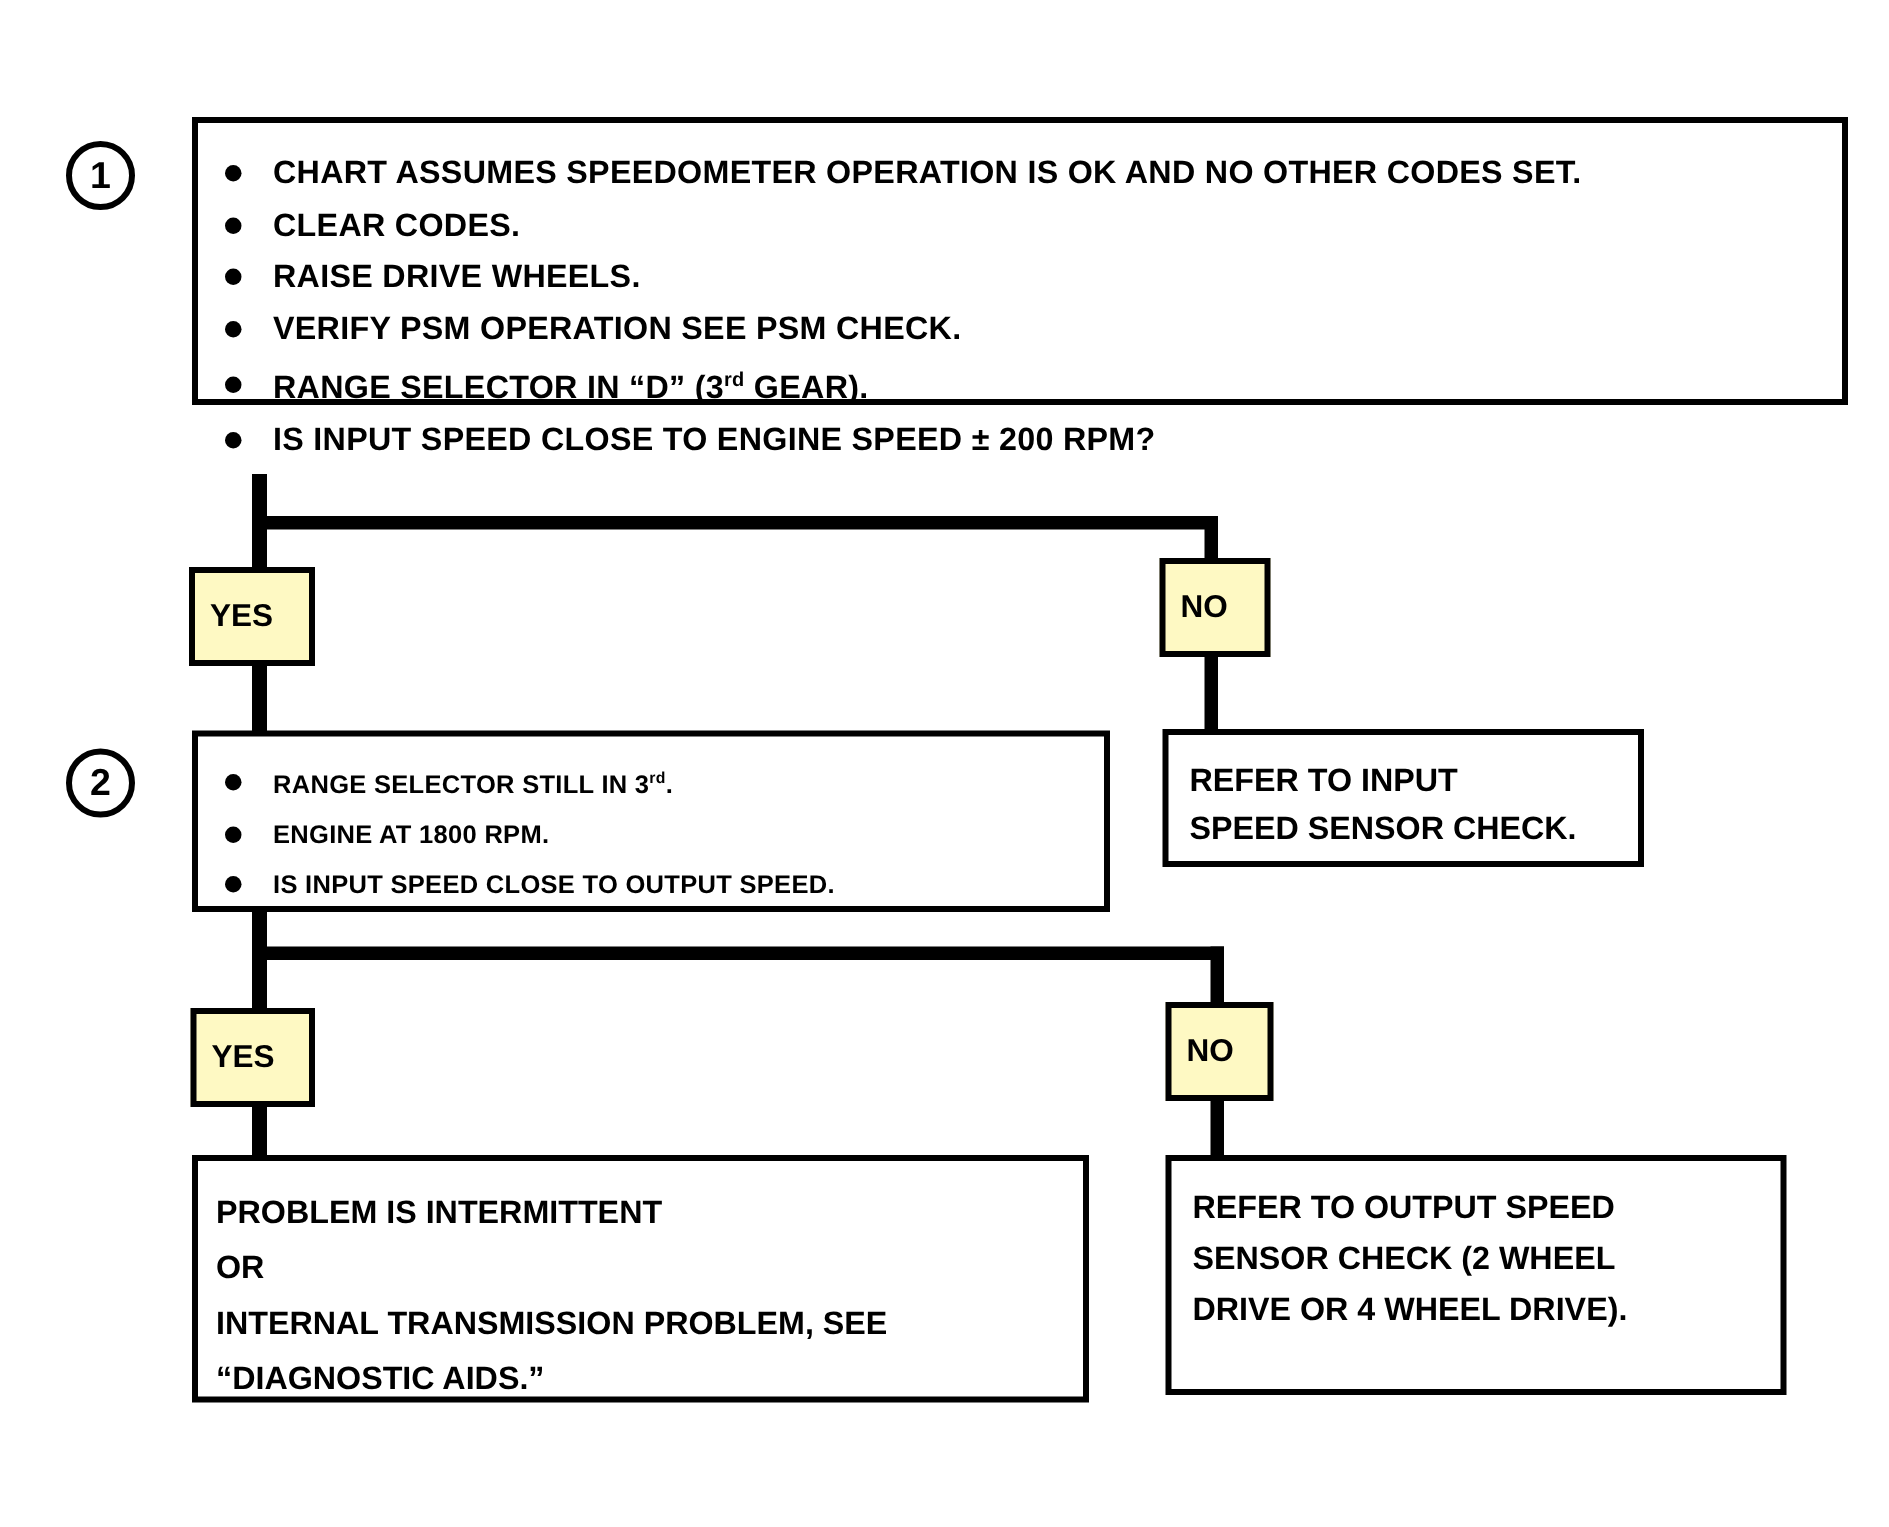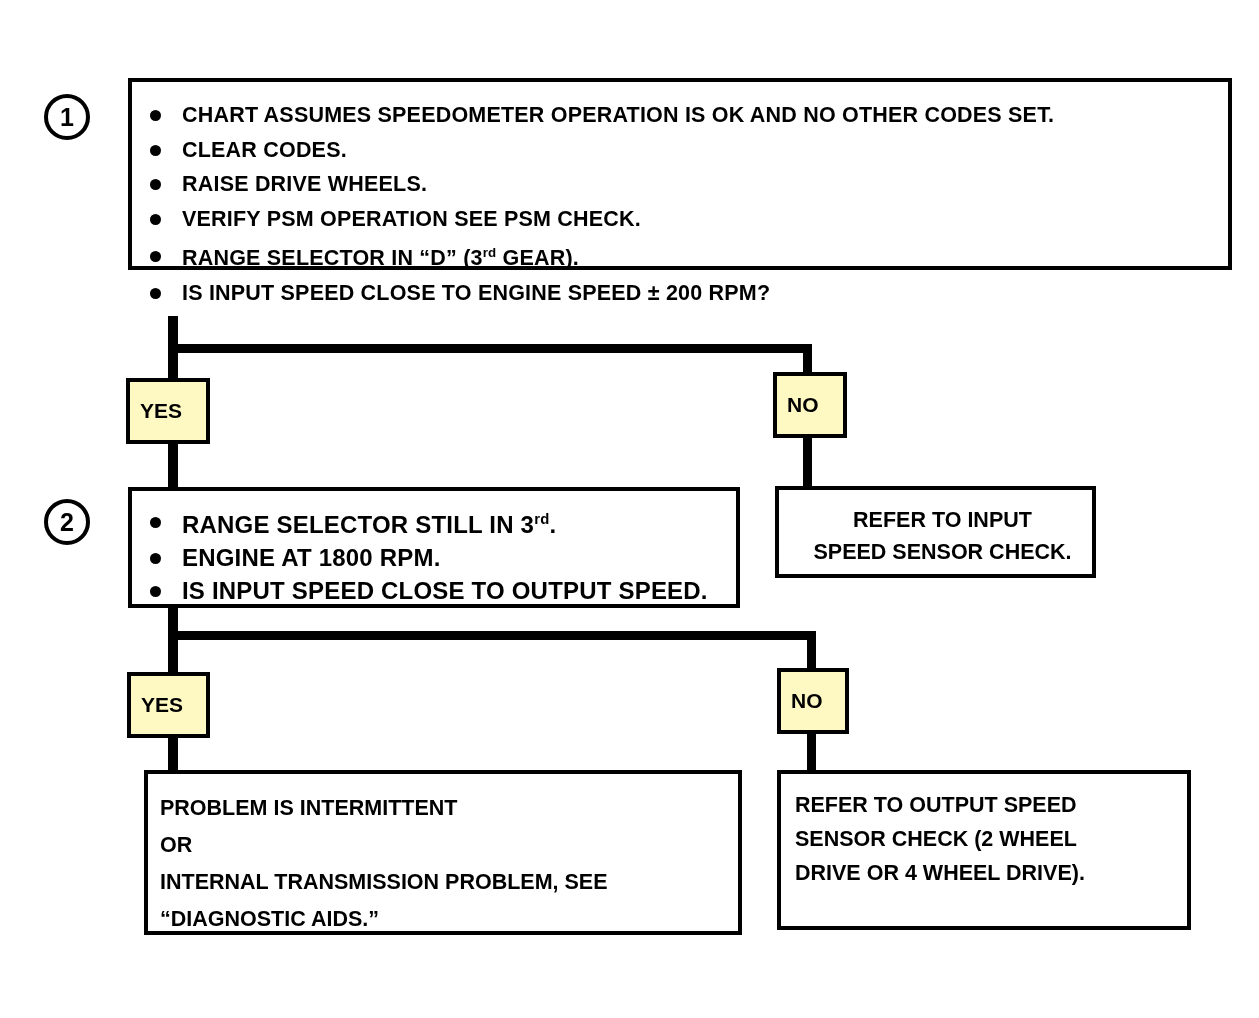--- a/index.html
+++ b/index.html
@@ -106,36 +106,35 @@
   #box-step1 .bullets li {
     font-size: 21.5px;
     line-height: 34.5px;
   }
 
   #box-step2 {
     left: 128px; top: 487px; width: 612px; height: 121px;
     padding: 12px 0 0 10px;
   }
   #box-step2 .bullets li {
-    font-size: 24px;
+    font-size: 17px;
     line-height: 33px;
   }
 
   #box-refer-input {
     left: 775px; top: 486px; width: 321px; height: 92px;
     padding: 14px 0 0 14px;
-    text-align: center;
   }
   #box-refer-input .plain-line {
     font-size: 21.5px;
     line-height: 32px;
   }
 
   #box-intermittent {
-    left: 144px; top: 770px; width: 598px; height: 165px;
+    left: 128px; top: 770px; width: 598px; height: 165px;
     padding: 16px 0 0 12px;
   }
   #box-intermittent .plain-line {
     font-size: 21.5px;
     line-height: 37px;
   }
 
   #box-refer-output {
     left: 777px; top: 770px; width: 414px; height: 160px;
     padding: 14px 0 0 14px;

